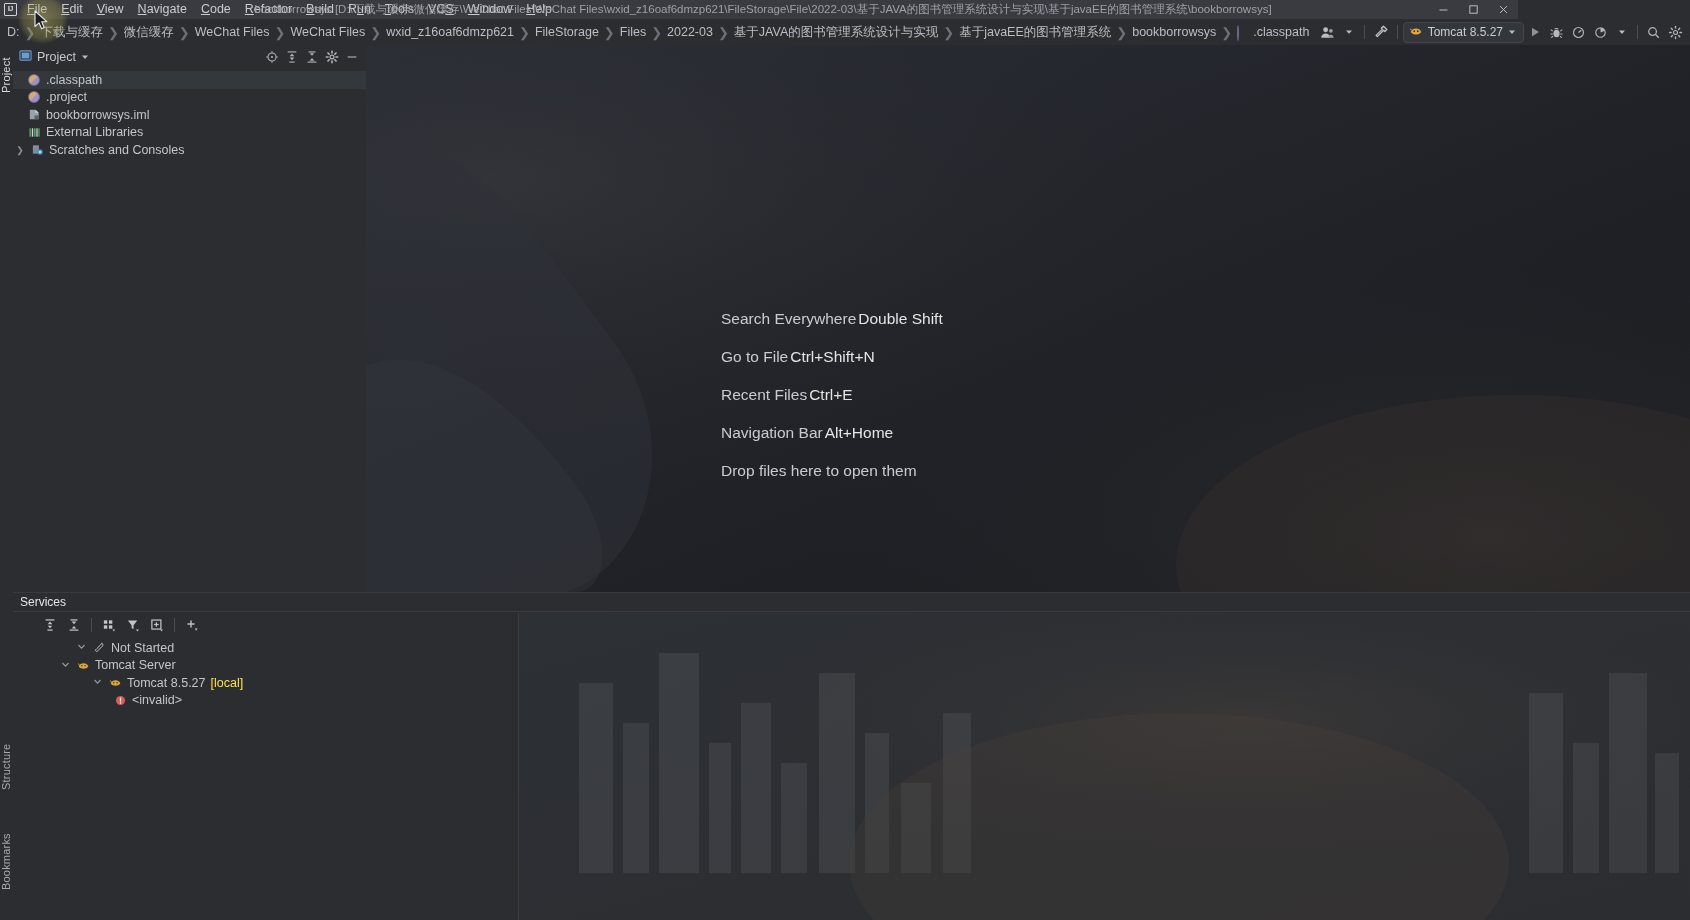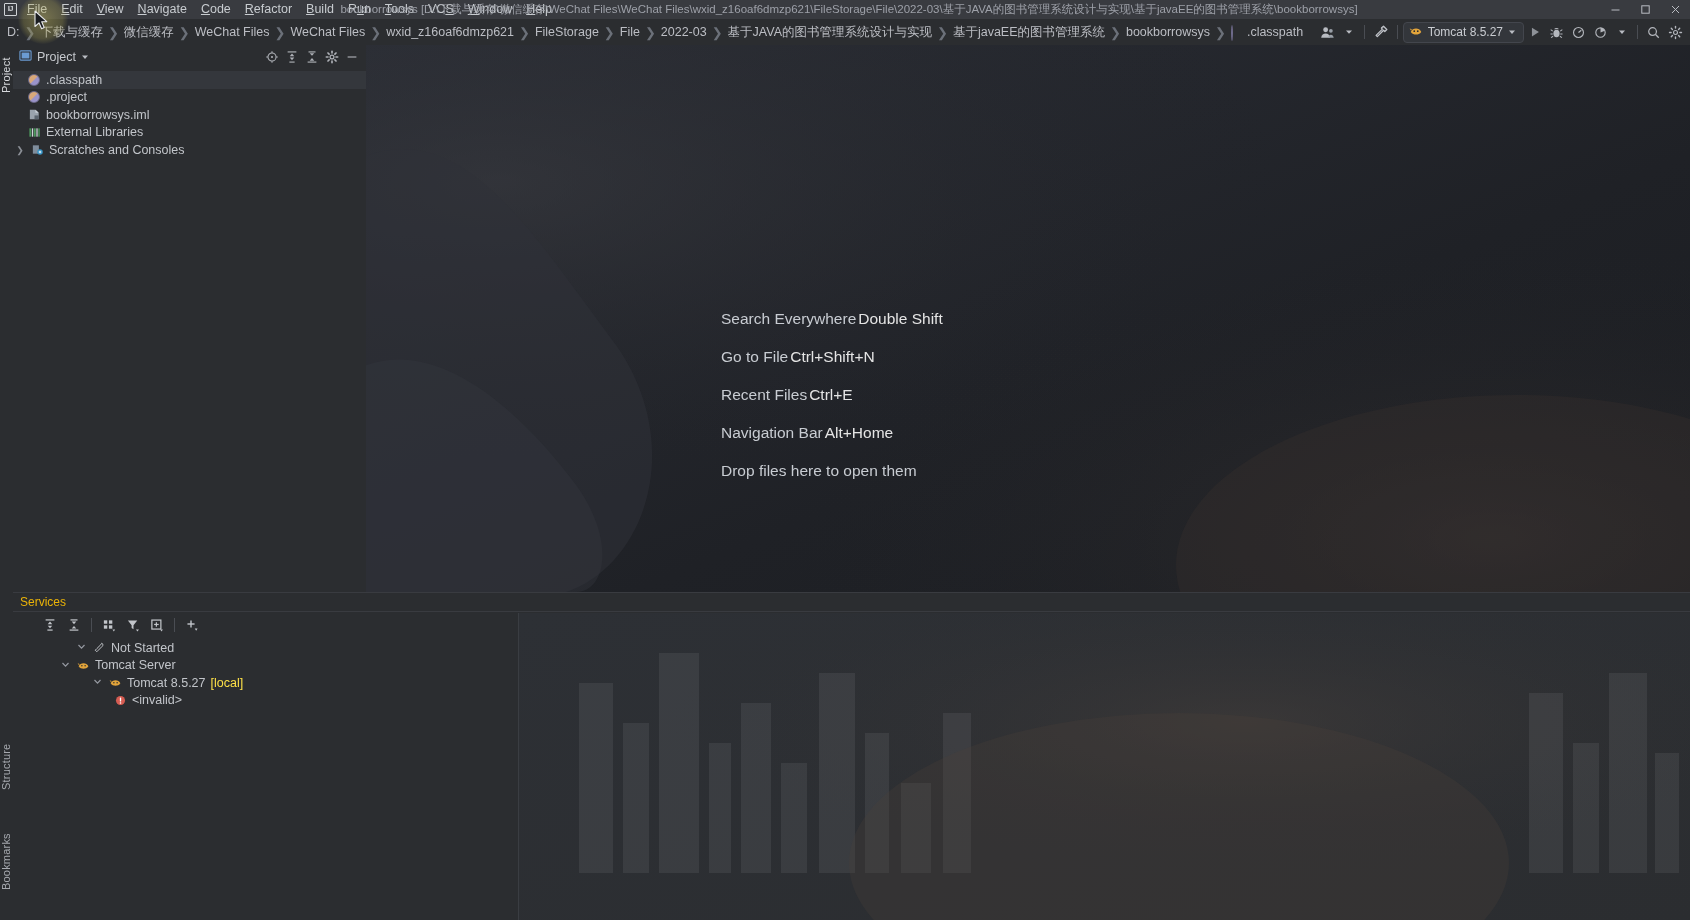--- a/index.html
+++ b/index.html
@@ -7,21 +7,21 @@
     width: 1690px; height: 920px;
     background: #2b2d30;
     font-family: "Liberation Sans", sans-serif;
     overflow: hidden;
     color: #bcbec4;
   }
   body { position: relative; }
 
   
   #titlebar {
-    position: absolute; left: 0; top: 0; width: 1690px; height: 19px;
+    position: absolute; left: 0; top: 0; width: 1518px; height: 19px;
     background: #393b40;
     display: flex; align-items: center;
     font-size: 11.5px;
     white-space: nowrap;
   }
   #ij-logo {
     width: 20px; height: 19px; display: flex; align-items: center; justify-content: center;
     flex: 0 0 auto;
   }
   .ij-mark {
@@ -142,21 +142,21 @@
   .bgart { position: absolute; pointer-events: none; }
 
   
   #services {
     position: absolute; left: 13px; top: 592px; right: 0; bottom: 0;
     background: #2b2d30;
     border-top: 1px solid #393b40;
   }
   #services-title {
     height: 19px; line-height: 19px; padding-left: 7px;
-    font-size: 12px; color: #eab308;
+    font-size: 12px; color: #e5e5e5;
     border-bottom: 1px solid #393b40;
   }
   #services-body { position: absolute; left: 0; top: 20px; right: 0; bottom: 0; display: flex; }
   #services-left { width: 505px; position: relative; }
   #services-toolbar {
     height: 24px; display: flex; align-items: center; gap: 2px; padding-left: 26px;
   }
   .sicon {
     width: 22px; height: 20px; display:flex; align-items:center; justify-content:center;
     border-radius: 3px;
@@ -266,21 +266,21 @@
     <div class="crumb-sep">❯</div>
     <div class="crumb">
         <span>wxid_z16oaf6dmzp621</span>
       </div>
     <div class="crumb-sep">❯</div>
     <div class="crumb">
         <span>FileStorage</span>
       </div>
     <div class="crumb-sep">❯</div>
     <div class="crumb">
-        <span>File</span>
+        <span>Files</span>
       </div>
     <div class="crumb-sep">❯</div>
     <div class="crumb">
         <span>2022-03</span>
       </div>
     <div class="crumb-sep">❯</div>
     <div class="crumb">
         <span>基于JAVA的图书管理系统设计与实现</span>
       </div>
     <div class="crumb-sep">❯</div>

